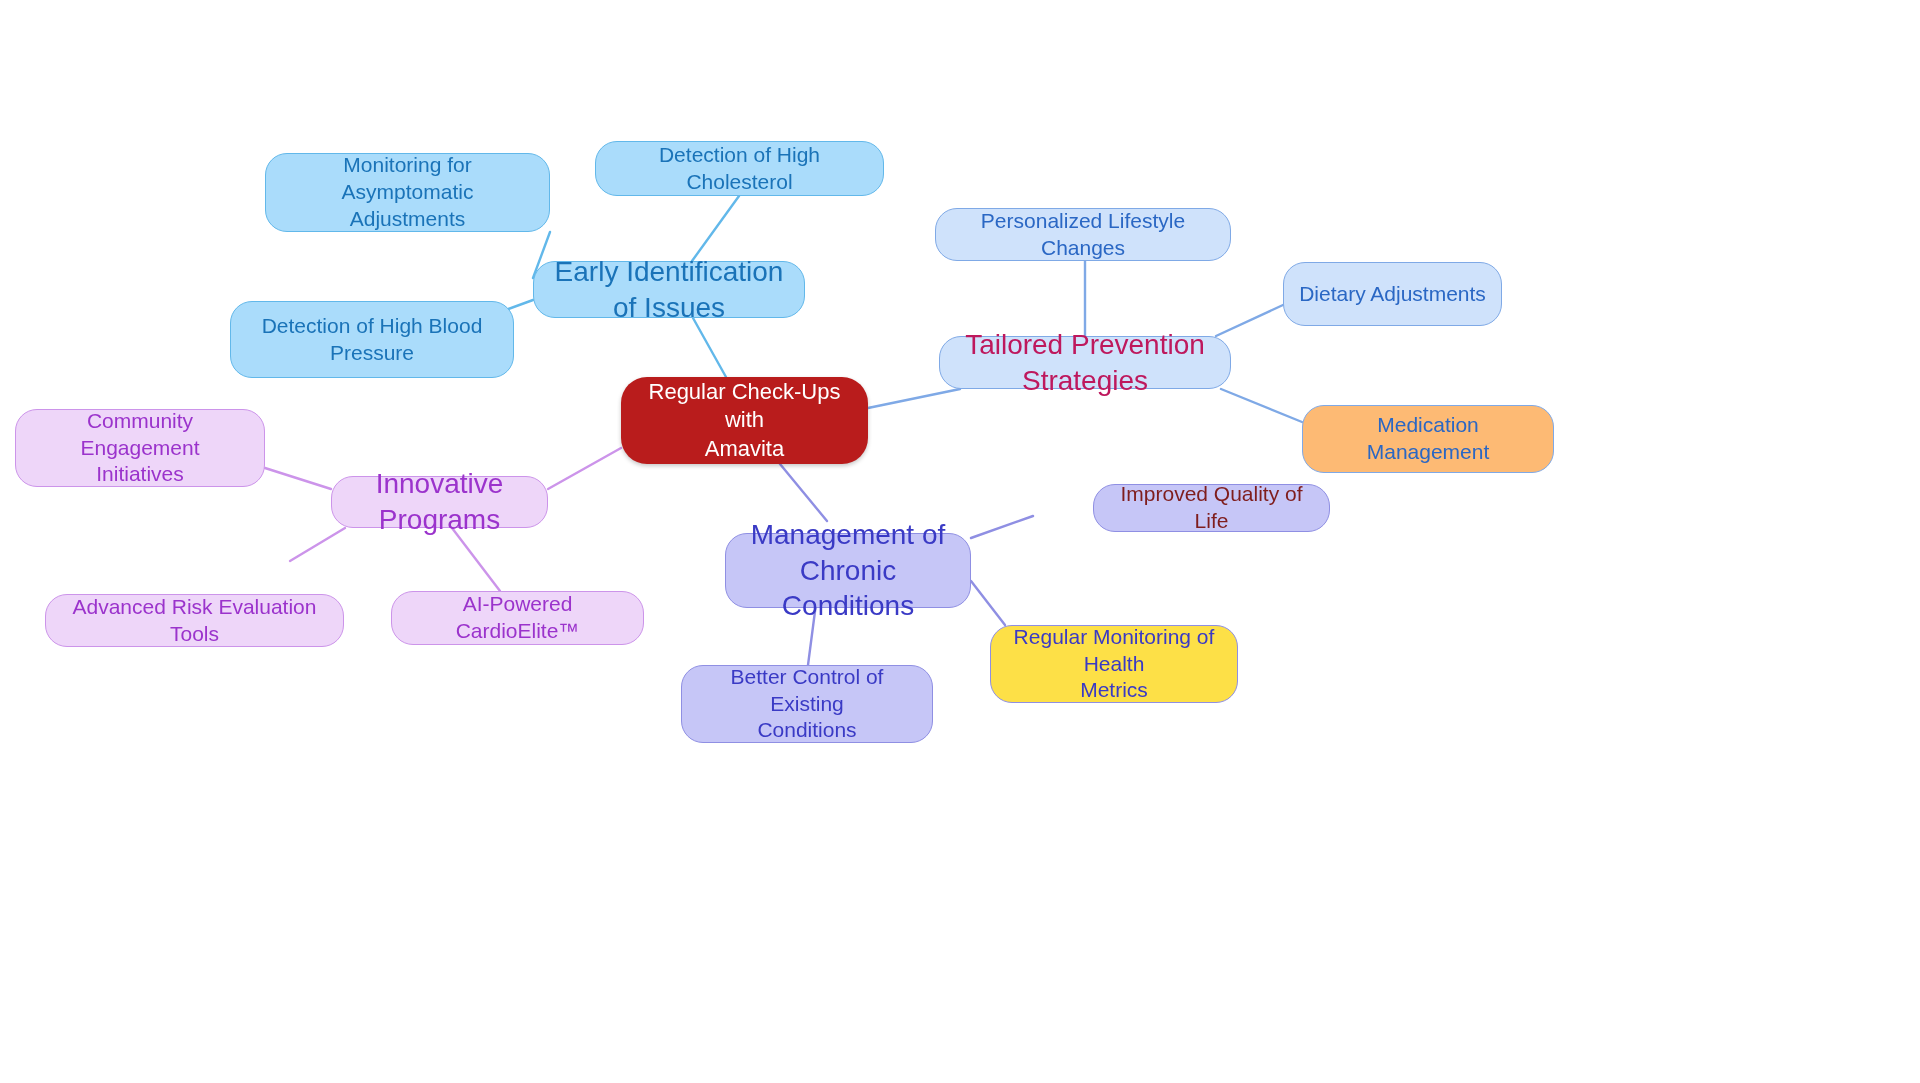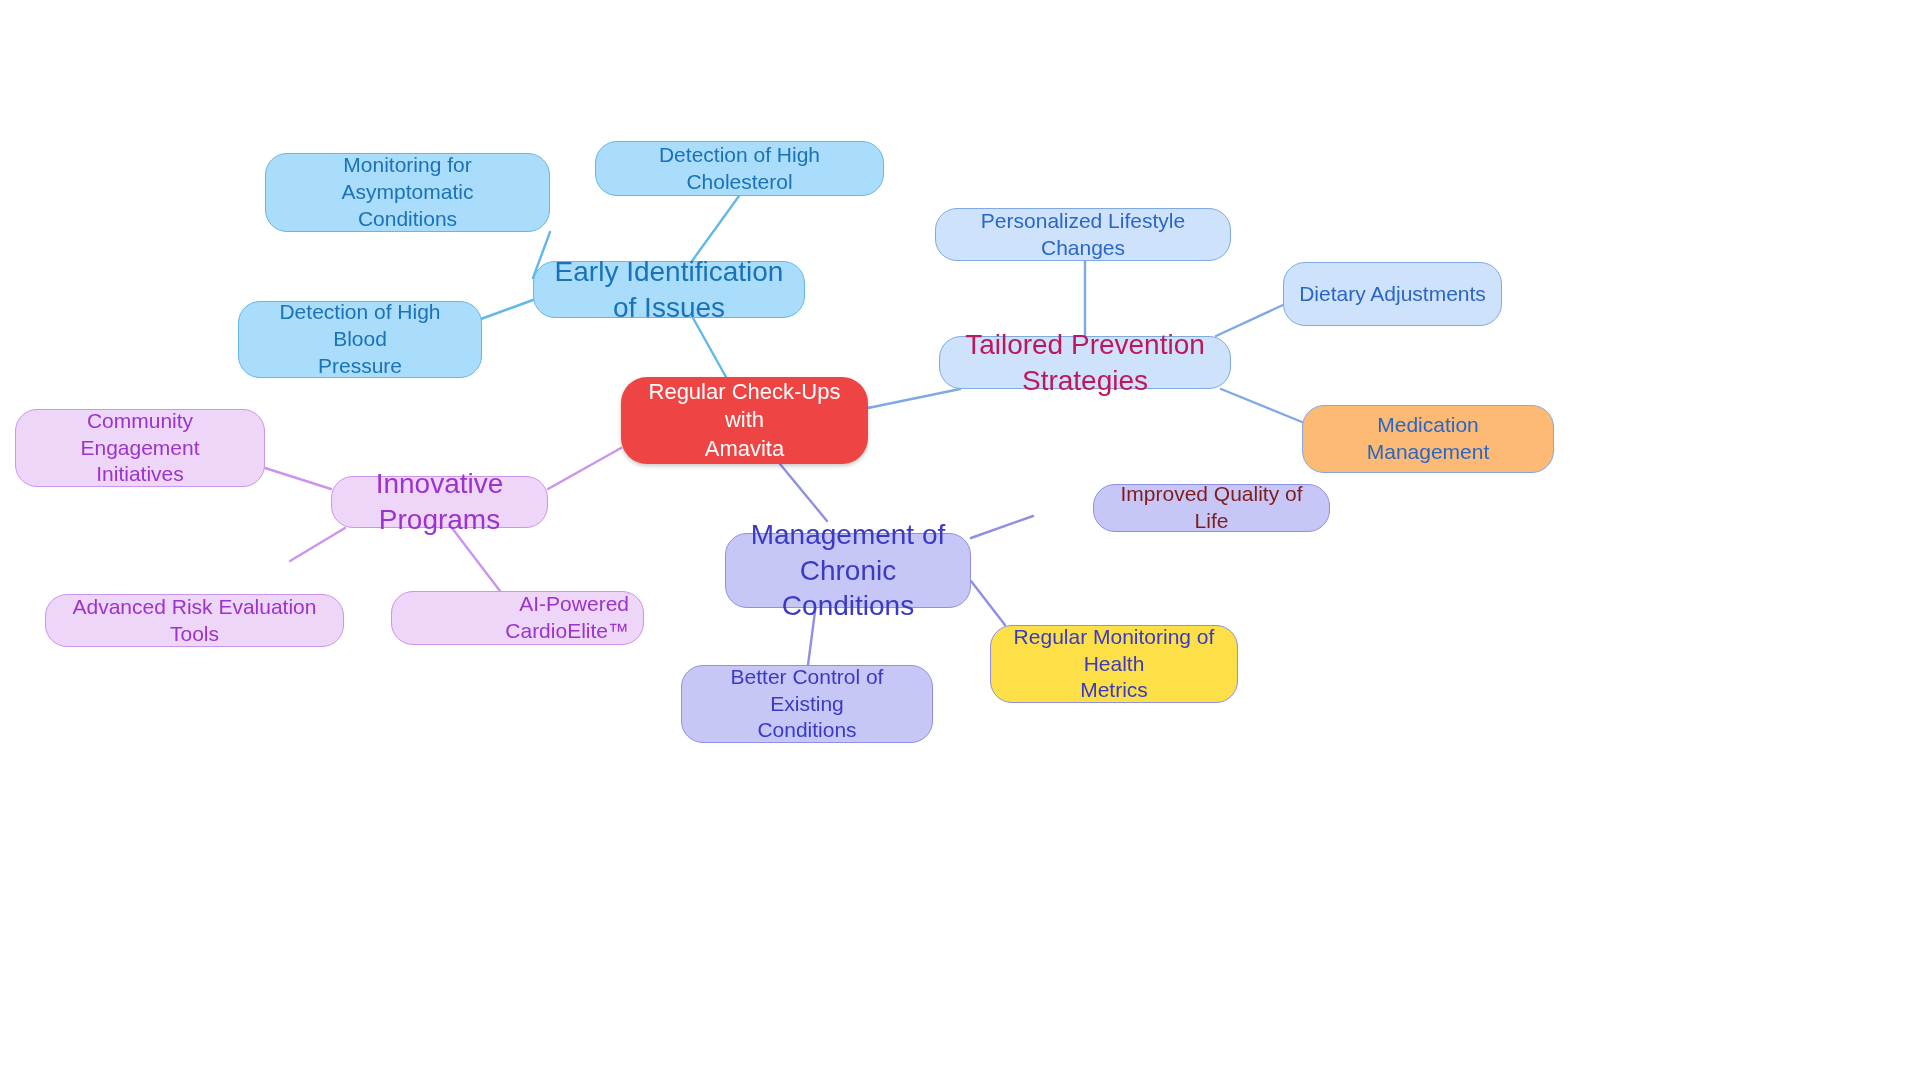--- a/index.html
+++ b/index.html
@@ -65,38 +65,38 @@
       <line x1="780" y1="464" x2="827" y2="521" stroke="#8f8fe3" stroke-width="2.4" stroke-linecap="round"></line>
       <line x1="971" y1="538" x2="1033" y2="516" stroke="#8f8fe3" stroke-width="2.4" stroke-linecap="round"></line>
       <line x1="971" y1="581" x2="1005" y2="625" stroke="#8f8fe3" stroke-width="2.4" stroke-linecap="round"></line>
       <line x1="817" y1="596" x2="808" y2="665" stroke="#8f8fe3" stroke-width="2.4" stroke-linecap="round"></line>
       <line x1="621" y1="448" x2="548" y2="489" stroke="#cc94ea" stroke-width="2.4" stroke-linecap="round"></line>
       <line x1="331" y1="489" x2="265" y2="468" stroke="#cc94ea" stroke-width="2.4" stroke-linecap="round"></line>
       <line x1="345" y1="528" x2="290" y2="561" stroke="#cc94ea" stroke-width="2.4" stroke-linecap="round"></line>
       <line x1="452" y1="528" x2="500" y2="591" stroke="#cc94ea" stroke-width="2.4" stroke-linecap="round"></line>
     </svg>
   <div id="node-layer">
-      <div class="node root" style="left: 621px; top: 377px; width: 247px; height: 87px; background: #ef4444; border-color: transparent; color: rgb(255, 255, 255);">Regular Check-Ups with
+      <div class="node root" style="left: 621px; top: 377px; width: 247px; height: 87px; background: #b91c1c; border-color: transparent; color: rgb(255, 255, 255);">Regular Check-Ups with
 Amavita</div>
       <div class="node branch" style="left: 533px; top: 261px; width: 272px; height: 57px; background: rgb(170, 220, 251); border-color: rgb(98, 184, 234); color: rgb(26, 115, 184);">Early Identification of Issues</div>
       <div class="node leaf" style="left: 265px; top: 153px; width: 285px; height: 79px; background: rgb(170, 220, 251); border-color: rgb(98, 184, 234); color: rgb(26, 115, 184);">Monitoring for Asymptomatic
-Conditions</div>
+Adjustments</div>
       <div class="node leaf" style="left: 595px; top: 141px; width: 289px; height: 55px; background: rgb(170, 220, 251); border-color: rgb(98, 184, 234); color: rgb(26, 115, 184);">Detection of High Cholesterol</div>
-      <div class="node leaf" style="left: 230px; top: 301px; width: 244px; height: 77px; background: rgb(170, 220, 251); border-color: rgb(98, 184, 234); color: rgb(26, 115, 184); margin-left: 8px;">Detection of High Blood
+      <div class="node leaf" style="left: 230px; top: 301px; width: 284px; height: 77px; background: rgb(170, 220, 251); border-color: rgb(98, 184, 234); color: rgb(26, 115, 184);">Detection of High Blood
 Pressure</div>
       <div class="node branch" style="left: 939px; top: 336px; width: 292px; height: 53px; background: rgb(207, 226, 251); border-color: rgb(127, 169, 230); color: #be185d;">Tailored Prevention Strategies</div>
       <div class="node leaf" style="left: 935px; top: 208px; width: 296px; height: 53px; background: rgb(207, 226, 251); border-color: rgb(127, 169, 230); color: rgb(42, 103, 196);">Personalized Lifestyle Changes</div>
       <div class="node leaf" style="left: 1283px; top: 262px; width: 219px; height: 64px; background: rgb(207, 226, 251); border-color: rgb(127, 169, 230); color: rgb(42, 103, 196);">Dietary Adjustments</div>
       <div class="node leaf" style="left: 1302px; top: 405px; width: 252px; height: 68px; background: #fdba74; border-color: rgb(127, 169, 230); color: rgb(42, 103, 196);">Medication Management</div>
       <div class="node branch" style="left: 725px; top: 521px; width: 246px; height: 75px; background: rgb(198, 198, 247); border-color: rgb(143, 143, 227); color: rgb(58, 58, 197); margin-top: 12px;">Management of Chronic
 Conditions</div>
       <div class="node leaf" style="left: 1093px; top: 484px; width: 237px; height: 48px; background: rgb(198, 198, 247); border-color: rgb(143, 143, 227); color: #7f1d1d;">Improved Quality of Life</div>
       <div class="node leaf" style="left: 990px; top: 625px; width: 248px; height: 78px; background: #fde047; border-color: rgb(143, 143, 227); color: rgb(58, 58, 197);">Regular Monitoring of Health
 Metrics</div>
       <div class="node leaf" style="left: 681px; top: 665px; width: 252px; height: 78px; background: rgb(198, 198, 247); border-color: rgb(143, 143, 227); color: rgb(58, 58, 197);">Better Control of Existing
 Conditions</div>
       <div class="node branch" style="left: 331px; top: 476px; width: 217px; height: 52px; background: rgb(238, 214, 249); border-color: rgb(204, 148, 234); color: rgb(155, 51, 204);">Innovative Programs</div>
       <div class="node leaf" style="left: 15px; top: 409px; width: 250px; height: 78px; background: rgb(238, 214, 249); border-color: rgb(204, 148, 234); color: rgb(155, 51, 204);">Community Engagement
 Initiatives</div>
       <div class="node leaf" style="left: 45px; top: 561px; width: 299px; height: 53px; background: rgb(238, 214, 249); border-color: rgb(204, 148, 234); color: rgb(155, 51, 204); margin-top: 33px;">Advanced Risk Evaluation Tools</div>
-      <div class="node leaf" style="left: 391px; top: 591px; width: 253px; height: 54px; background: rgb(238, 214, 249); border-color: rgb(204, 148, 234); color: rgb(155, 51, 204); text-align: right;">AI-Powered CardioElite™</div>
+      <div class="node leaf" style="left: 391px; top: 591px; width: 253px; height: 54px; background: rgb(238, 214, 249); border-color: rgb(204, 148, 234); color: rgb(155, 51, 204);">AI-Powered CardioElite™</div>
     </div>
 </div>
 
 </body></html>

